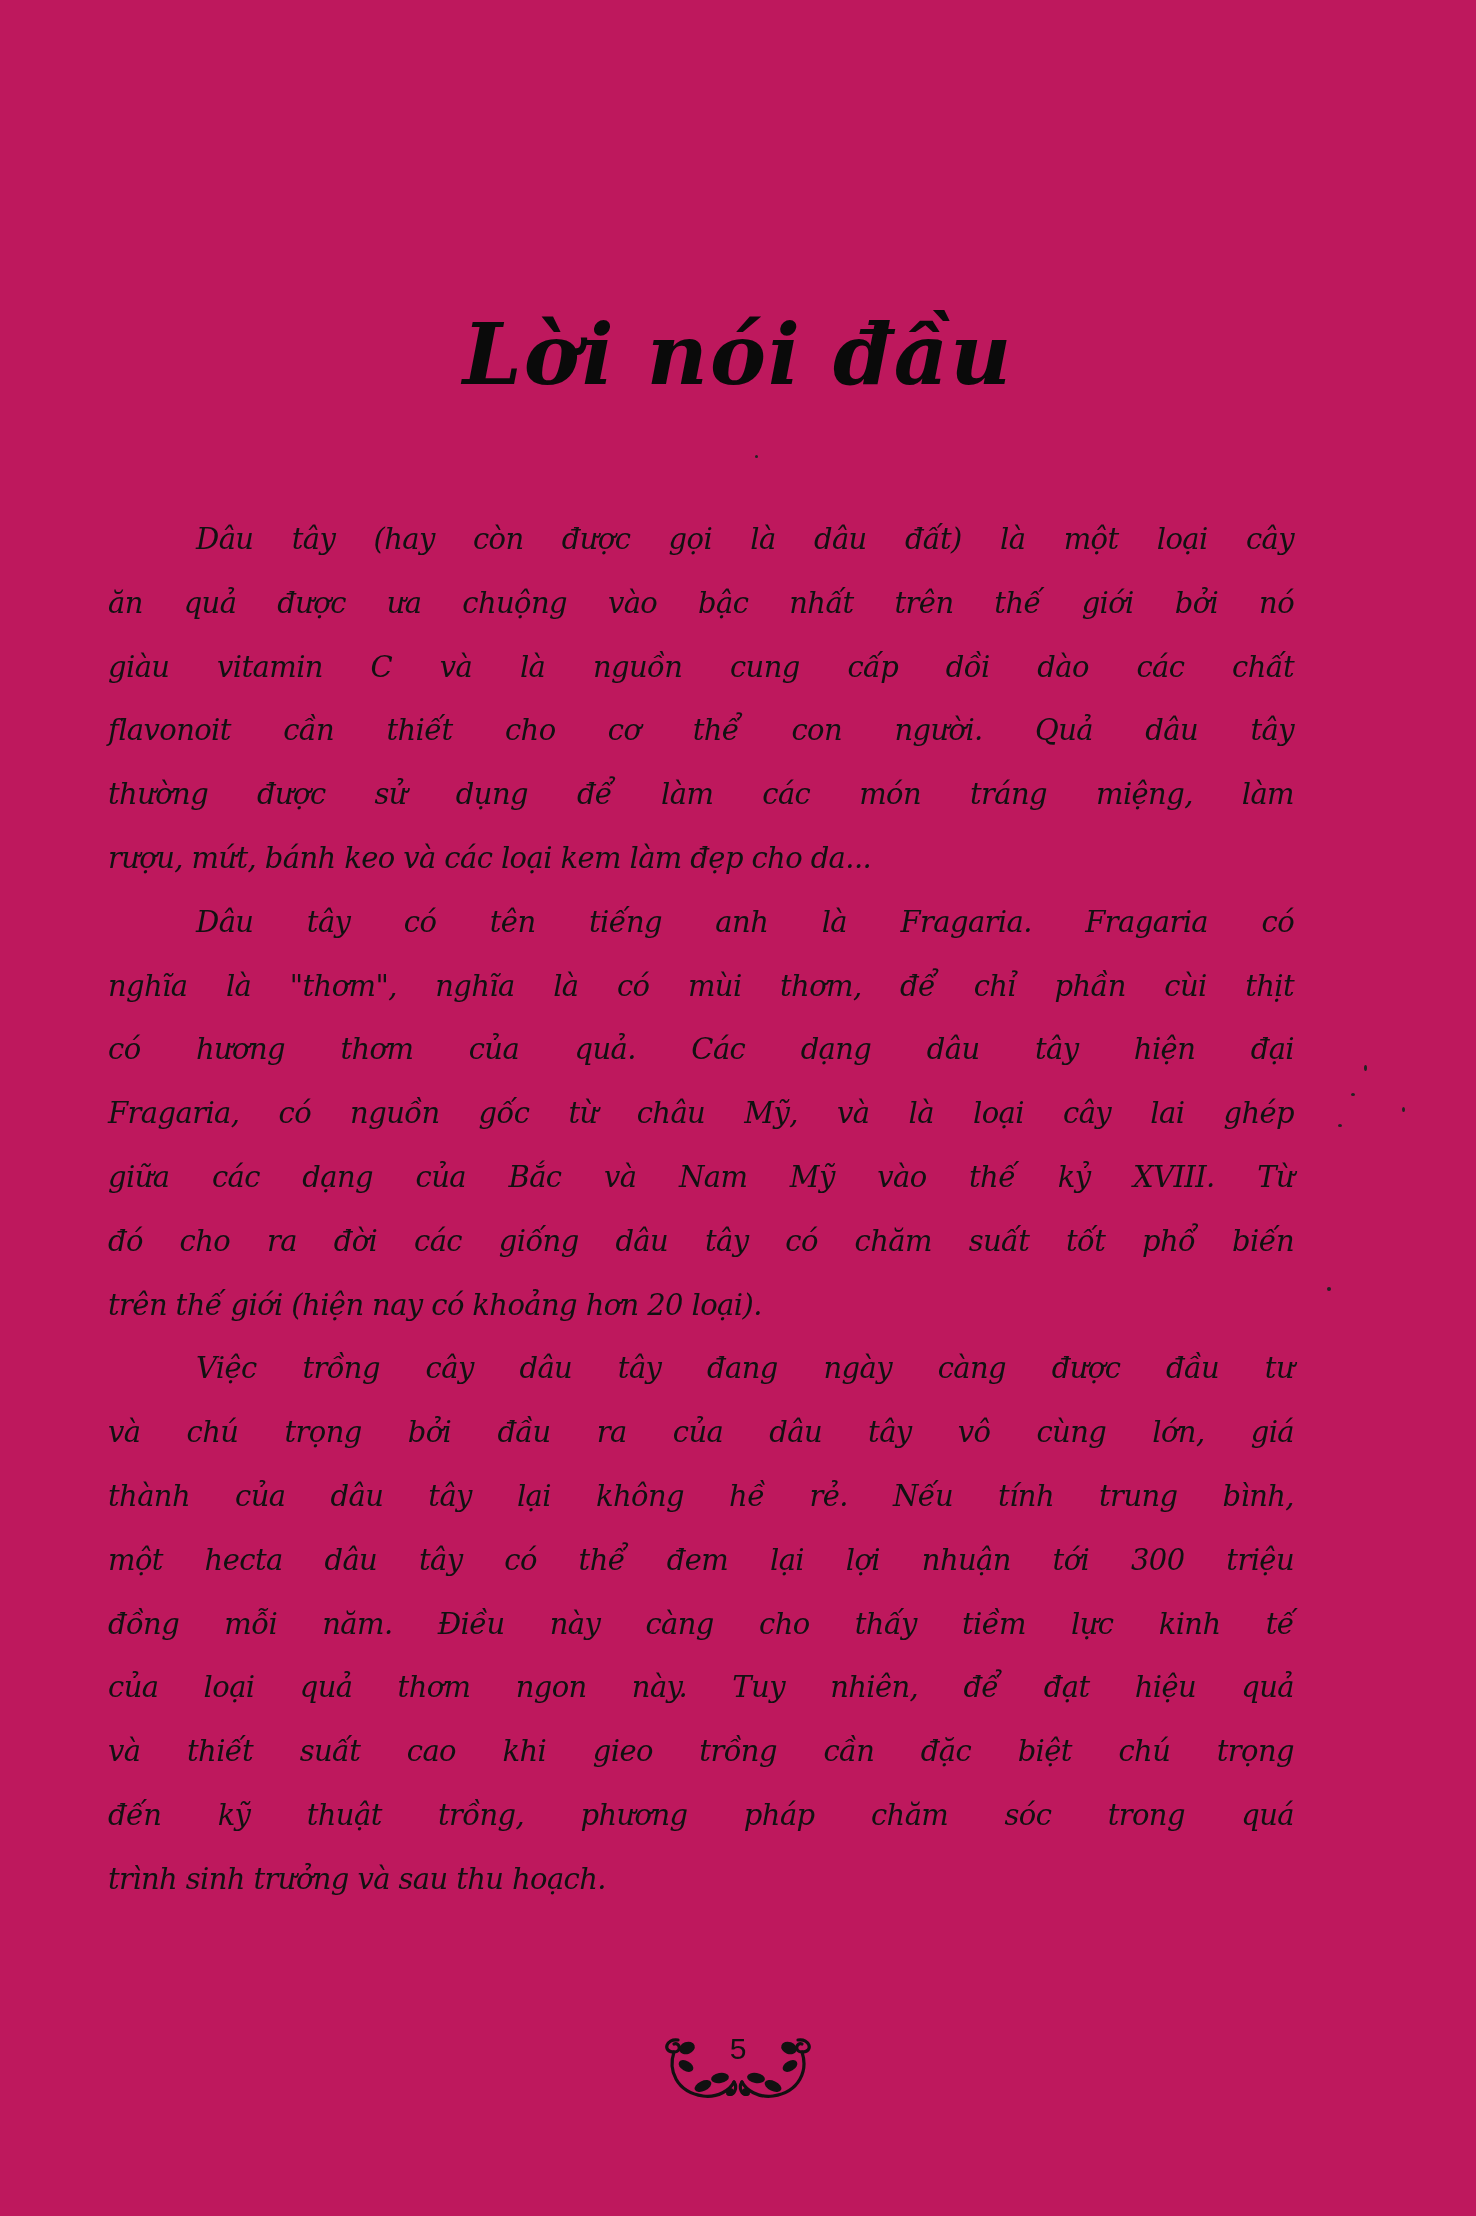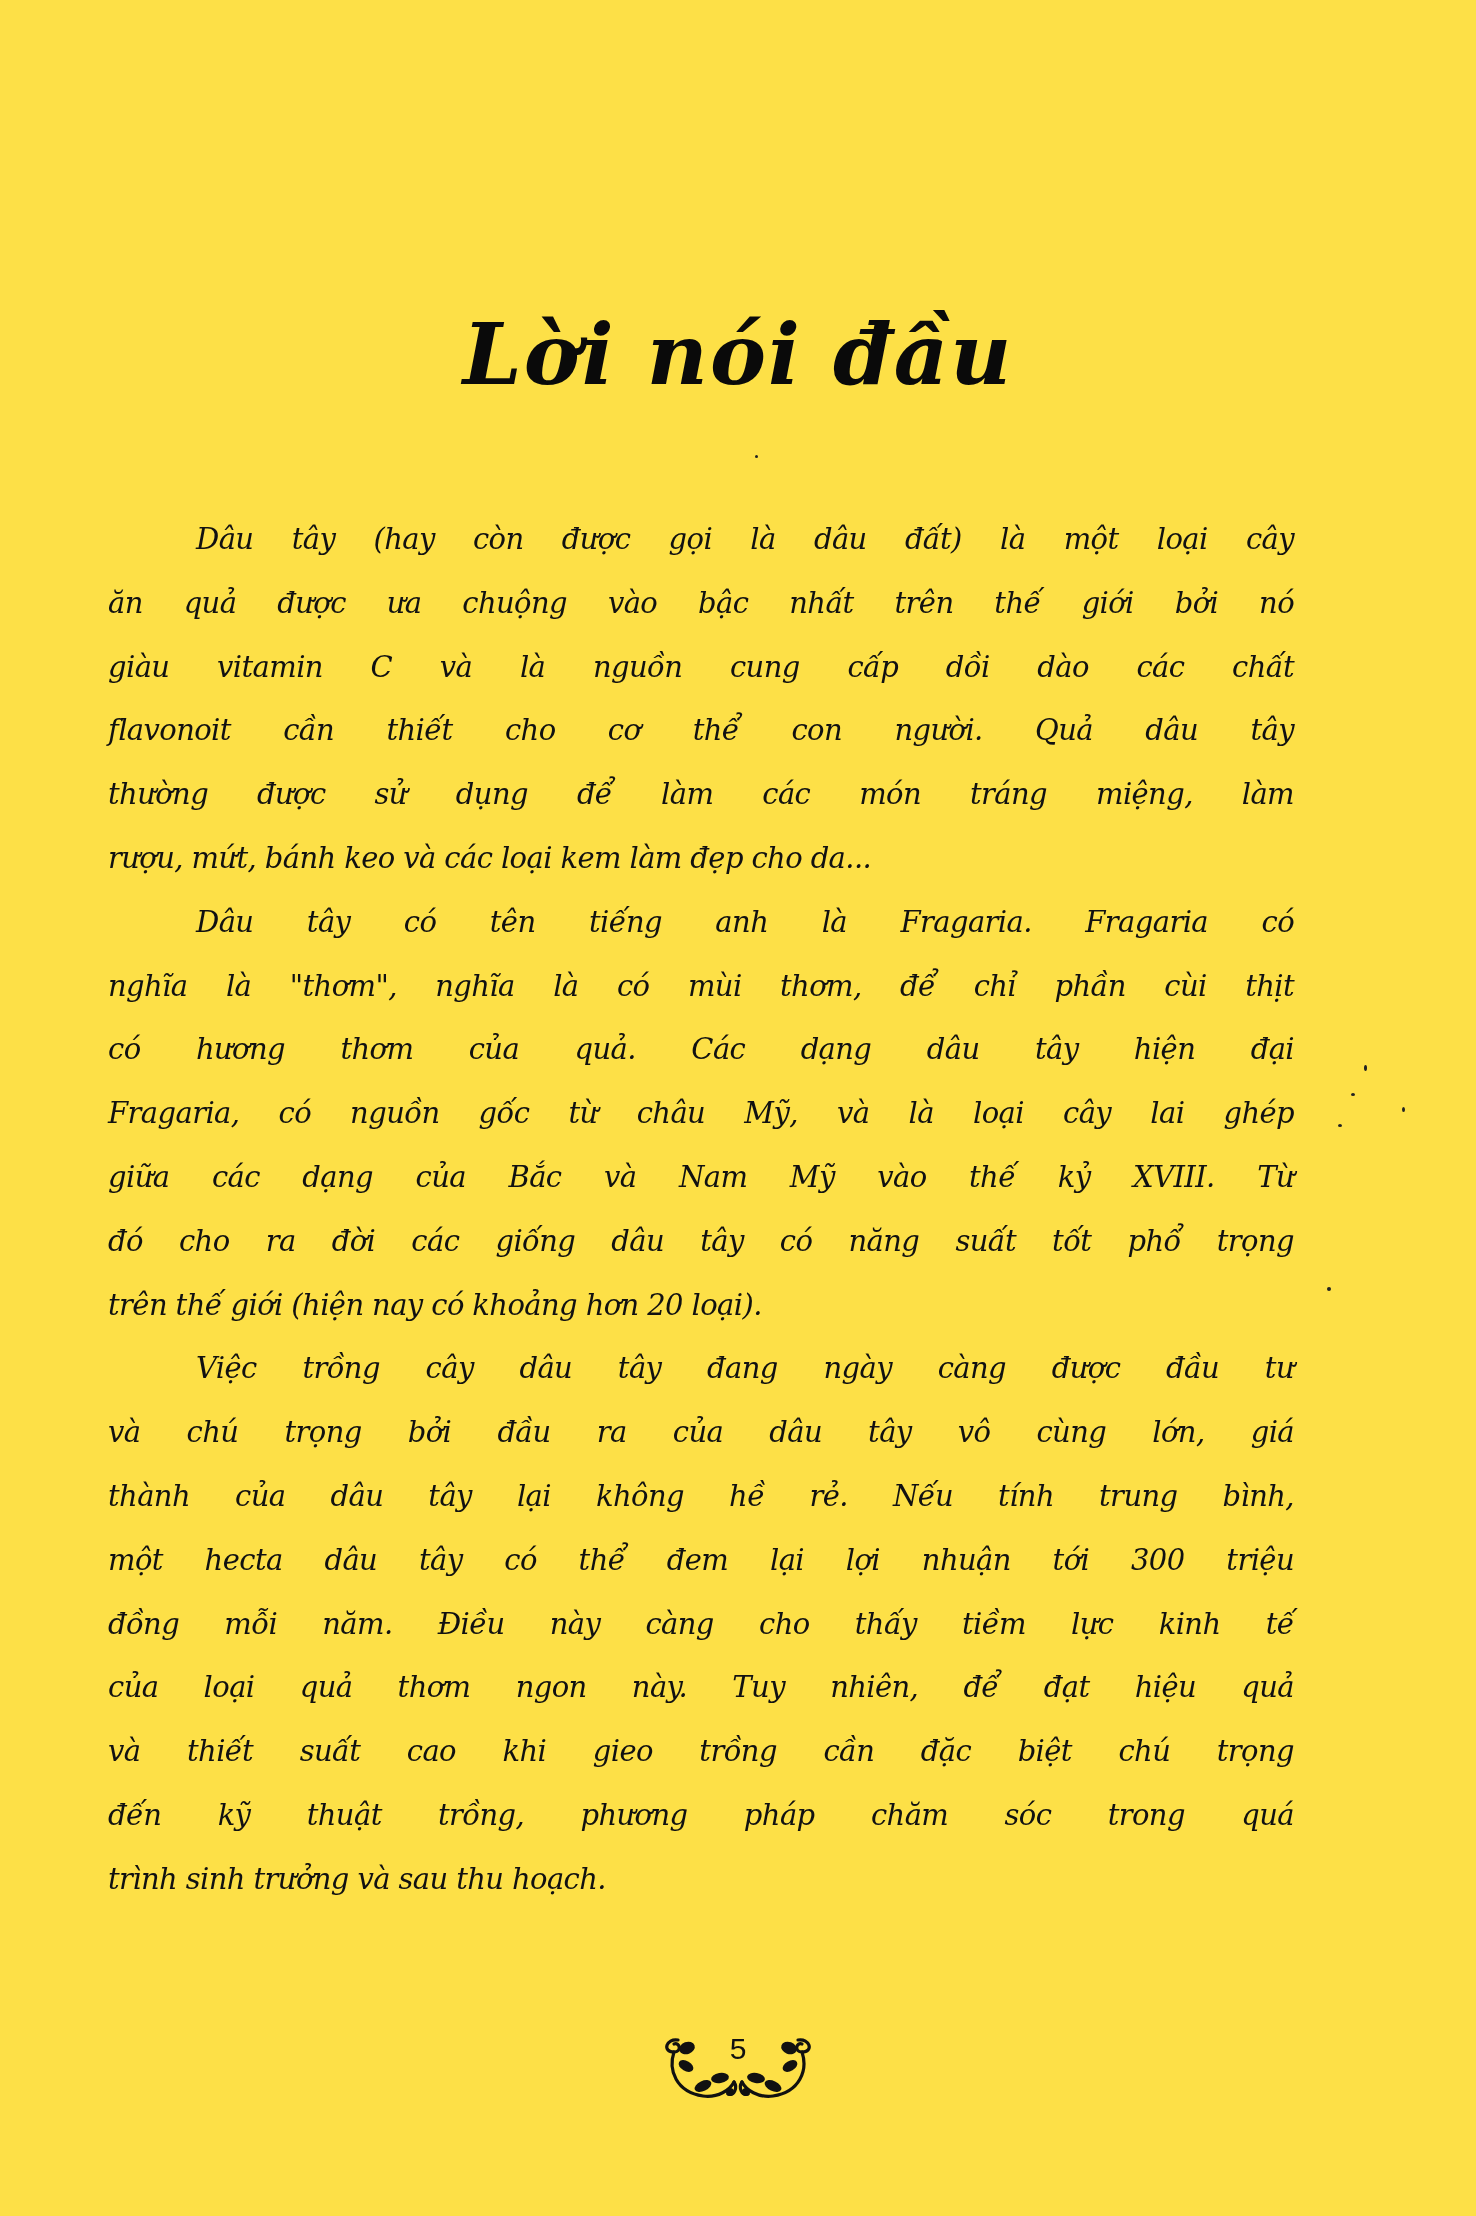--- a/index.html
+++ b/index.html
@@ -12,21 +12,21 @@
       height: 2216px;
       position: relative;
       overflow: hidden;
       color: #111111;
     }
     .page {
       position: absolute;
       left: 0; top: 0;
       width: 1476px;
       height: 2216px;
-      background: #fde047;
+      background: #be185d;
     }
     .title {
       position: absolute;
       left: 0;
       width: 1476px;
       top: 300px;
       text-align: center;
       font-family: "DejaVu Serif", serif;
       font-style: italic;
       font-weight: bold;
@@ -99,21 +99,21 @@
     <span class="line">giàu vitamin C và là nguồn cung cấp dồi dào các chất</span>
     <span class="line">flavonoit cần thiết cho cơ thể con người. Quả dâu tây</span>
     <span class="line">thường được sử dụng để làm các món tráng miệng, làm</span>
     <span class="line last">rượu, mứt, bánh keo và các loại kem làm đẹp cho da...</span>
 
     <span class="line indent">Dâu tây có tên tiếng anh là Fragaria. Fragaria có</span>
     <span class="line">nghĩa là "thơm", nghĩa là có mùi thơm, để chỉ phần cùi thịt</span>
     <span class="line">có hương thơm của quả. Các dạng dâu tây hiện đại</span>
     <span class="line">Fragaria, có nguồn gốc từ châu Mỹ, và là loại cây lai ghép</span>
     <span class="line">giữa các dạng của Bắc và Nam Mỹ vào thế kỷ XVIII. Từ</span>
-    <span class="line">đó cho ra đời các giống dâu tây có năng suất tốt phổ trọng</span>
+    <span class="line">đó cho ra đời các giống dâu tây có chăm suất tốt phổ biến</span>
     <span class="line last">trên thế giới (hiện nay có khoảng hơn 20 loại).</span>
 
     <span class="line indent">Việc trồng cây dâu tây đang ngày càng được đầu tư</span>
     <span class="line">và chú trọng bởi đầu ra của dâu tây vô cùng lớn, giá</span>
     <span class="line">thành của dâu tây lại không hề rẻ. Nếu tính trung bình,</span>
     <span class="line">một hecta dâu tây có thể đem lại lợi nhuận tới 300 triệu</span>
     <span class="line">đồng mỗi năm. Điều này càng cho thấy tiềm lực kinh tế</span>
     <span class="line">của loại quả thơm ngon này. Tuy nhiên, để đạt hiệu quả</span>
     <span class="line">và thiết suất cao khi gieo trồng cần đặc biệt chú trọng</span>
     <span class="line">đến kỹ thuật trồng, phương pháp chăm sóc trong quá</span>

